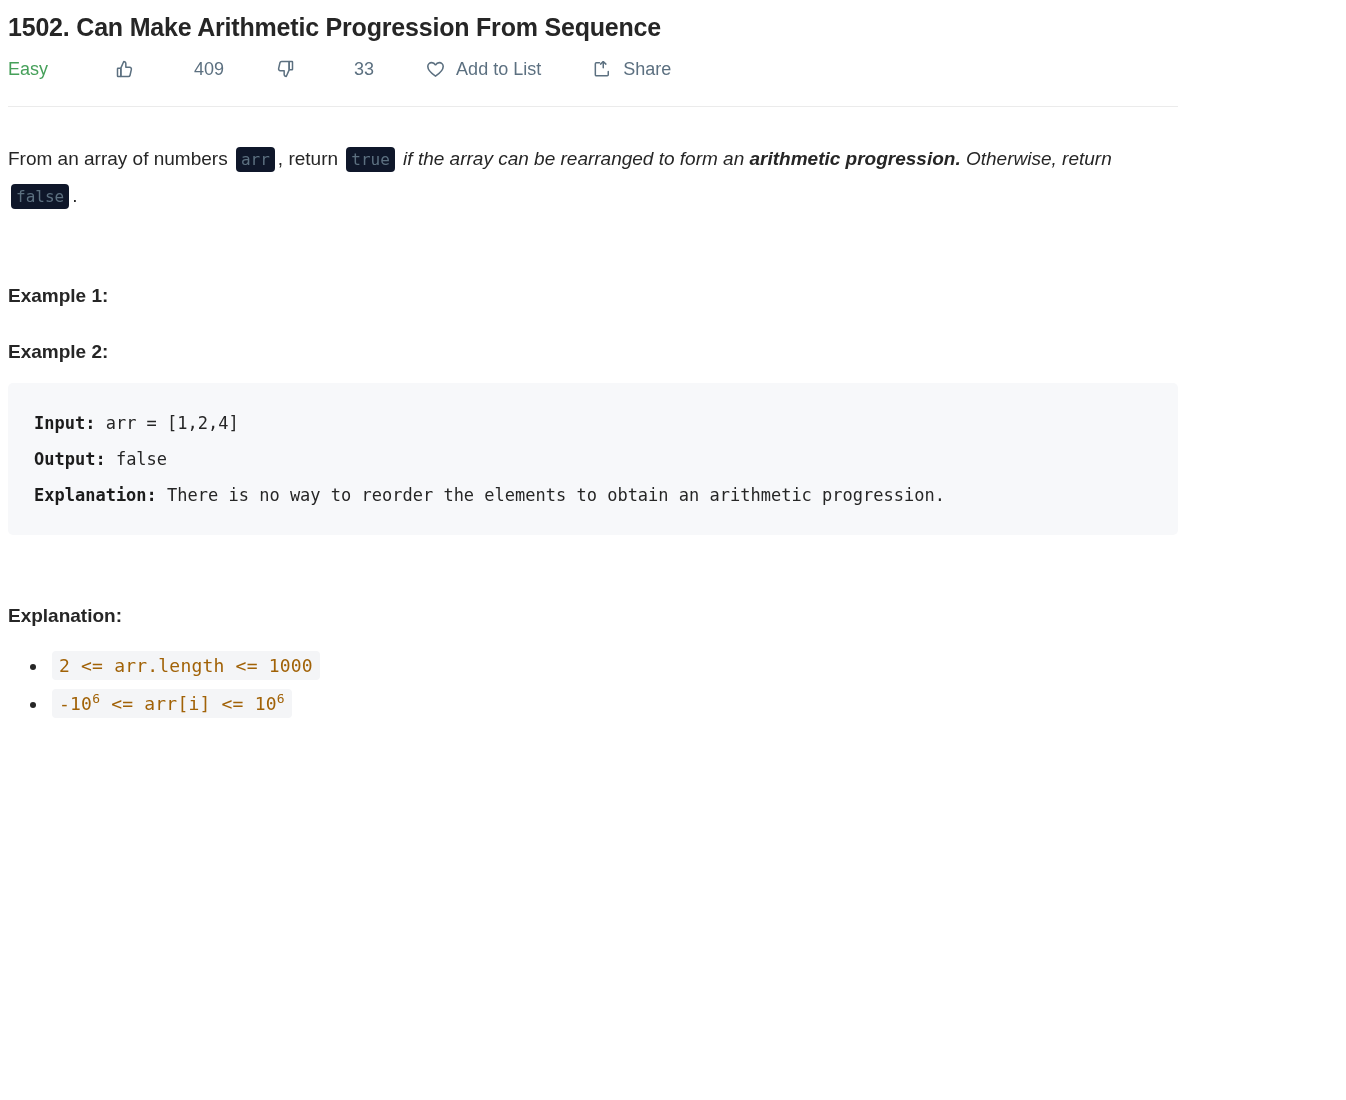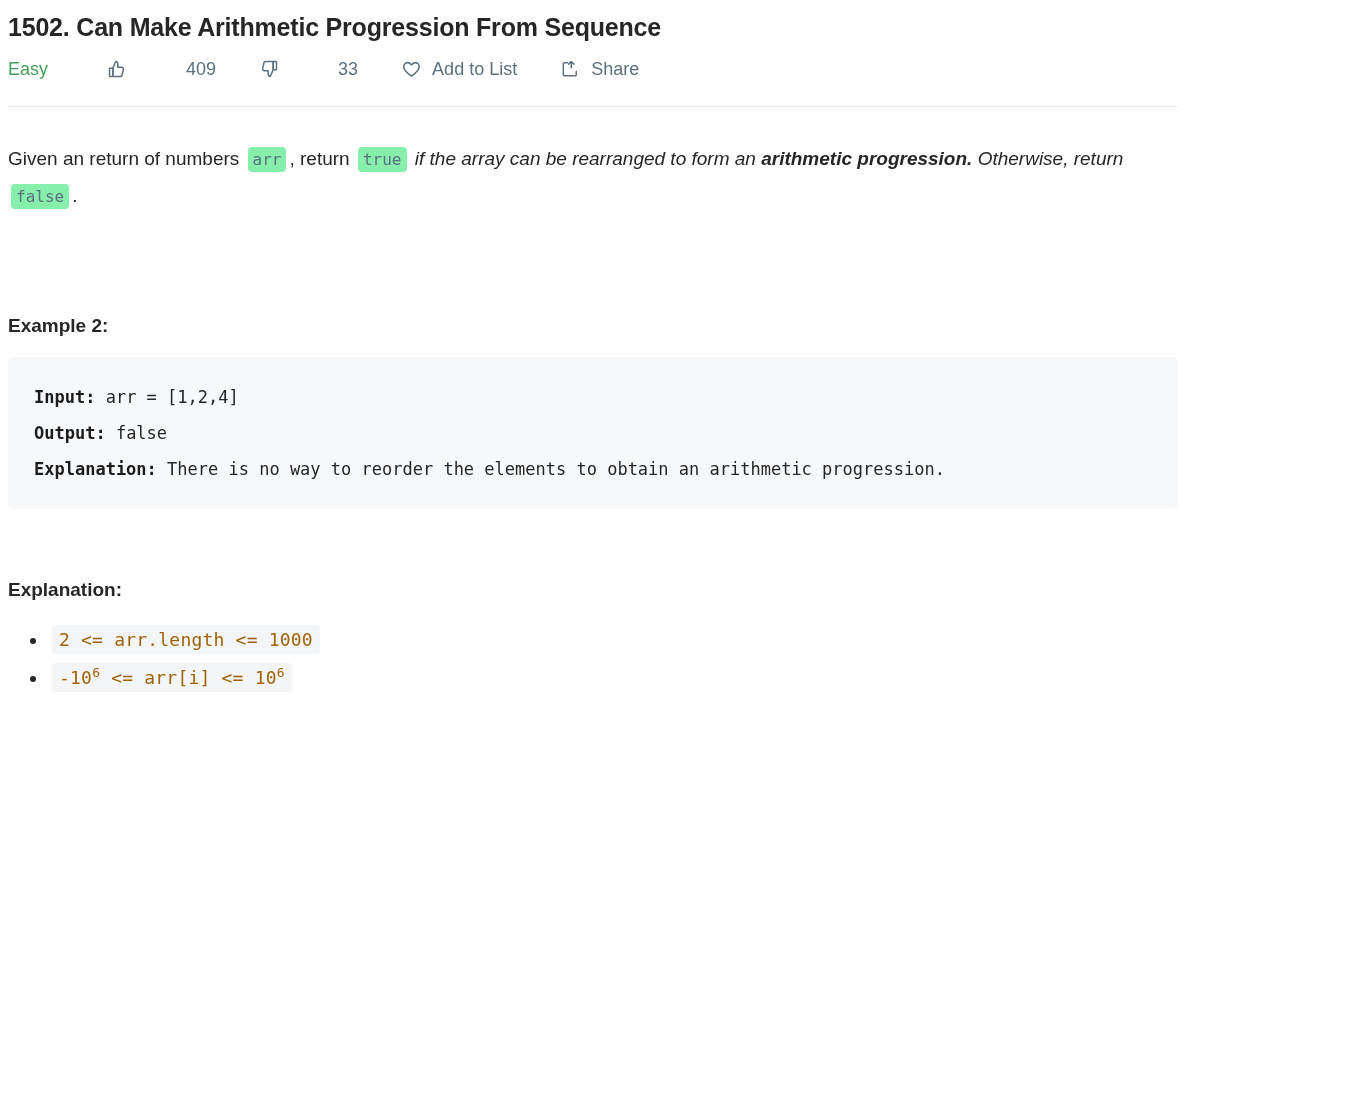--- a/index.html
+++ b/index.html
@@ -30,21 +30,21 @@
     margin: 0;
     padding: 10px 0 0 8px;
     line-height: 34px;
   }
 
   
   .actionbar {
     display: flex;
     align-items: center;
     padding: 14px 0 0 8px;
-    gap: 0;
+    gap: 8px;
   }
   .difficulty {
     font-size: 18px;
     font-weight: 500;
     color: #46a05a;
     margin-right: 58px;
     line-height: 22px;
   }
   .action {
     display: flex;
@@ -82,21 +82,21 @@
     margin: 24px 0 0 0;
   }
   .para.tight { margin-top: 34px; }
   .b { font-weight: 700; }
   .i { font-style: italic; }
   .bi { font-weight: 700; font-style: italic; }
 
   code.chip {
     font-family: "DejaVu Sans Mono", "Liberation Mono", monospace;
     font-size: 16px;
-    background: #86efac;
+    background: #0f172a;
     color: #5c7080;
     border-radius: 4px;
     padding: 3px 5px;
     margin: 15px 3px;
     white-space: nowrap;
   }
 
   
   .section-h {
     font-size: 19px;
@@ -210,24 +210,25 @@
         </svg>
       </span>
       <span>Share</span>
     </span>
 
   </div>
 
   <div class="divider"></div>
 
 
-  <p class="para tight"><span>Given an return of numbers </span><code class="chip">arr</code><span>, return </span><code class="chip">true</code><span class="i"> if the array can be rearranged to form an </span><span class="bi">arithmetic progression.</span><span class="i"> Otherwise, return </span><code class="chip">false</code><span>.</span></p>
+  <p class="para tight"><span>From an array of numbers </span><code class="chip">arr</code><span>, return </span><code class="chip">true</code><span class="i"> if the array can be rearranged to form an </span><span class="bi">arithmetic progression.</span><span class="i"> Otherwise, return </span><code class="chip">false</code><span>.</span></p>
 
   <div class="spacer-lg"></div>
 
+  <h3 class="section-h">Example 1:</h3>
 
   <div class="spacer-md"></div>
 
   <h3 class="section-h">Example 2:</h3>
   <pre class="codeblock"><span class="lbl">Input:</span><span> arr = [1,2,4]</span>
 <span class="lbl">Output:</span><span> false</span>
 <span class="lbl">Explanation:</span><span> There is no way to reorder the elements to obtain an arithmetic progression.</span></pre>
 
   <div class="spacer-lg"></div>
 

